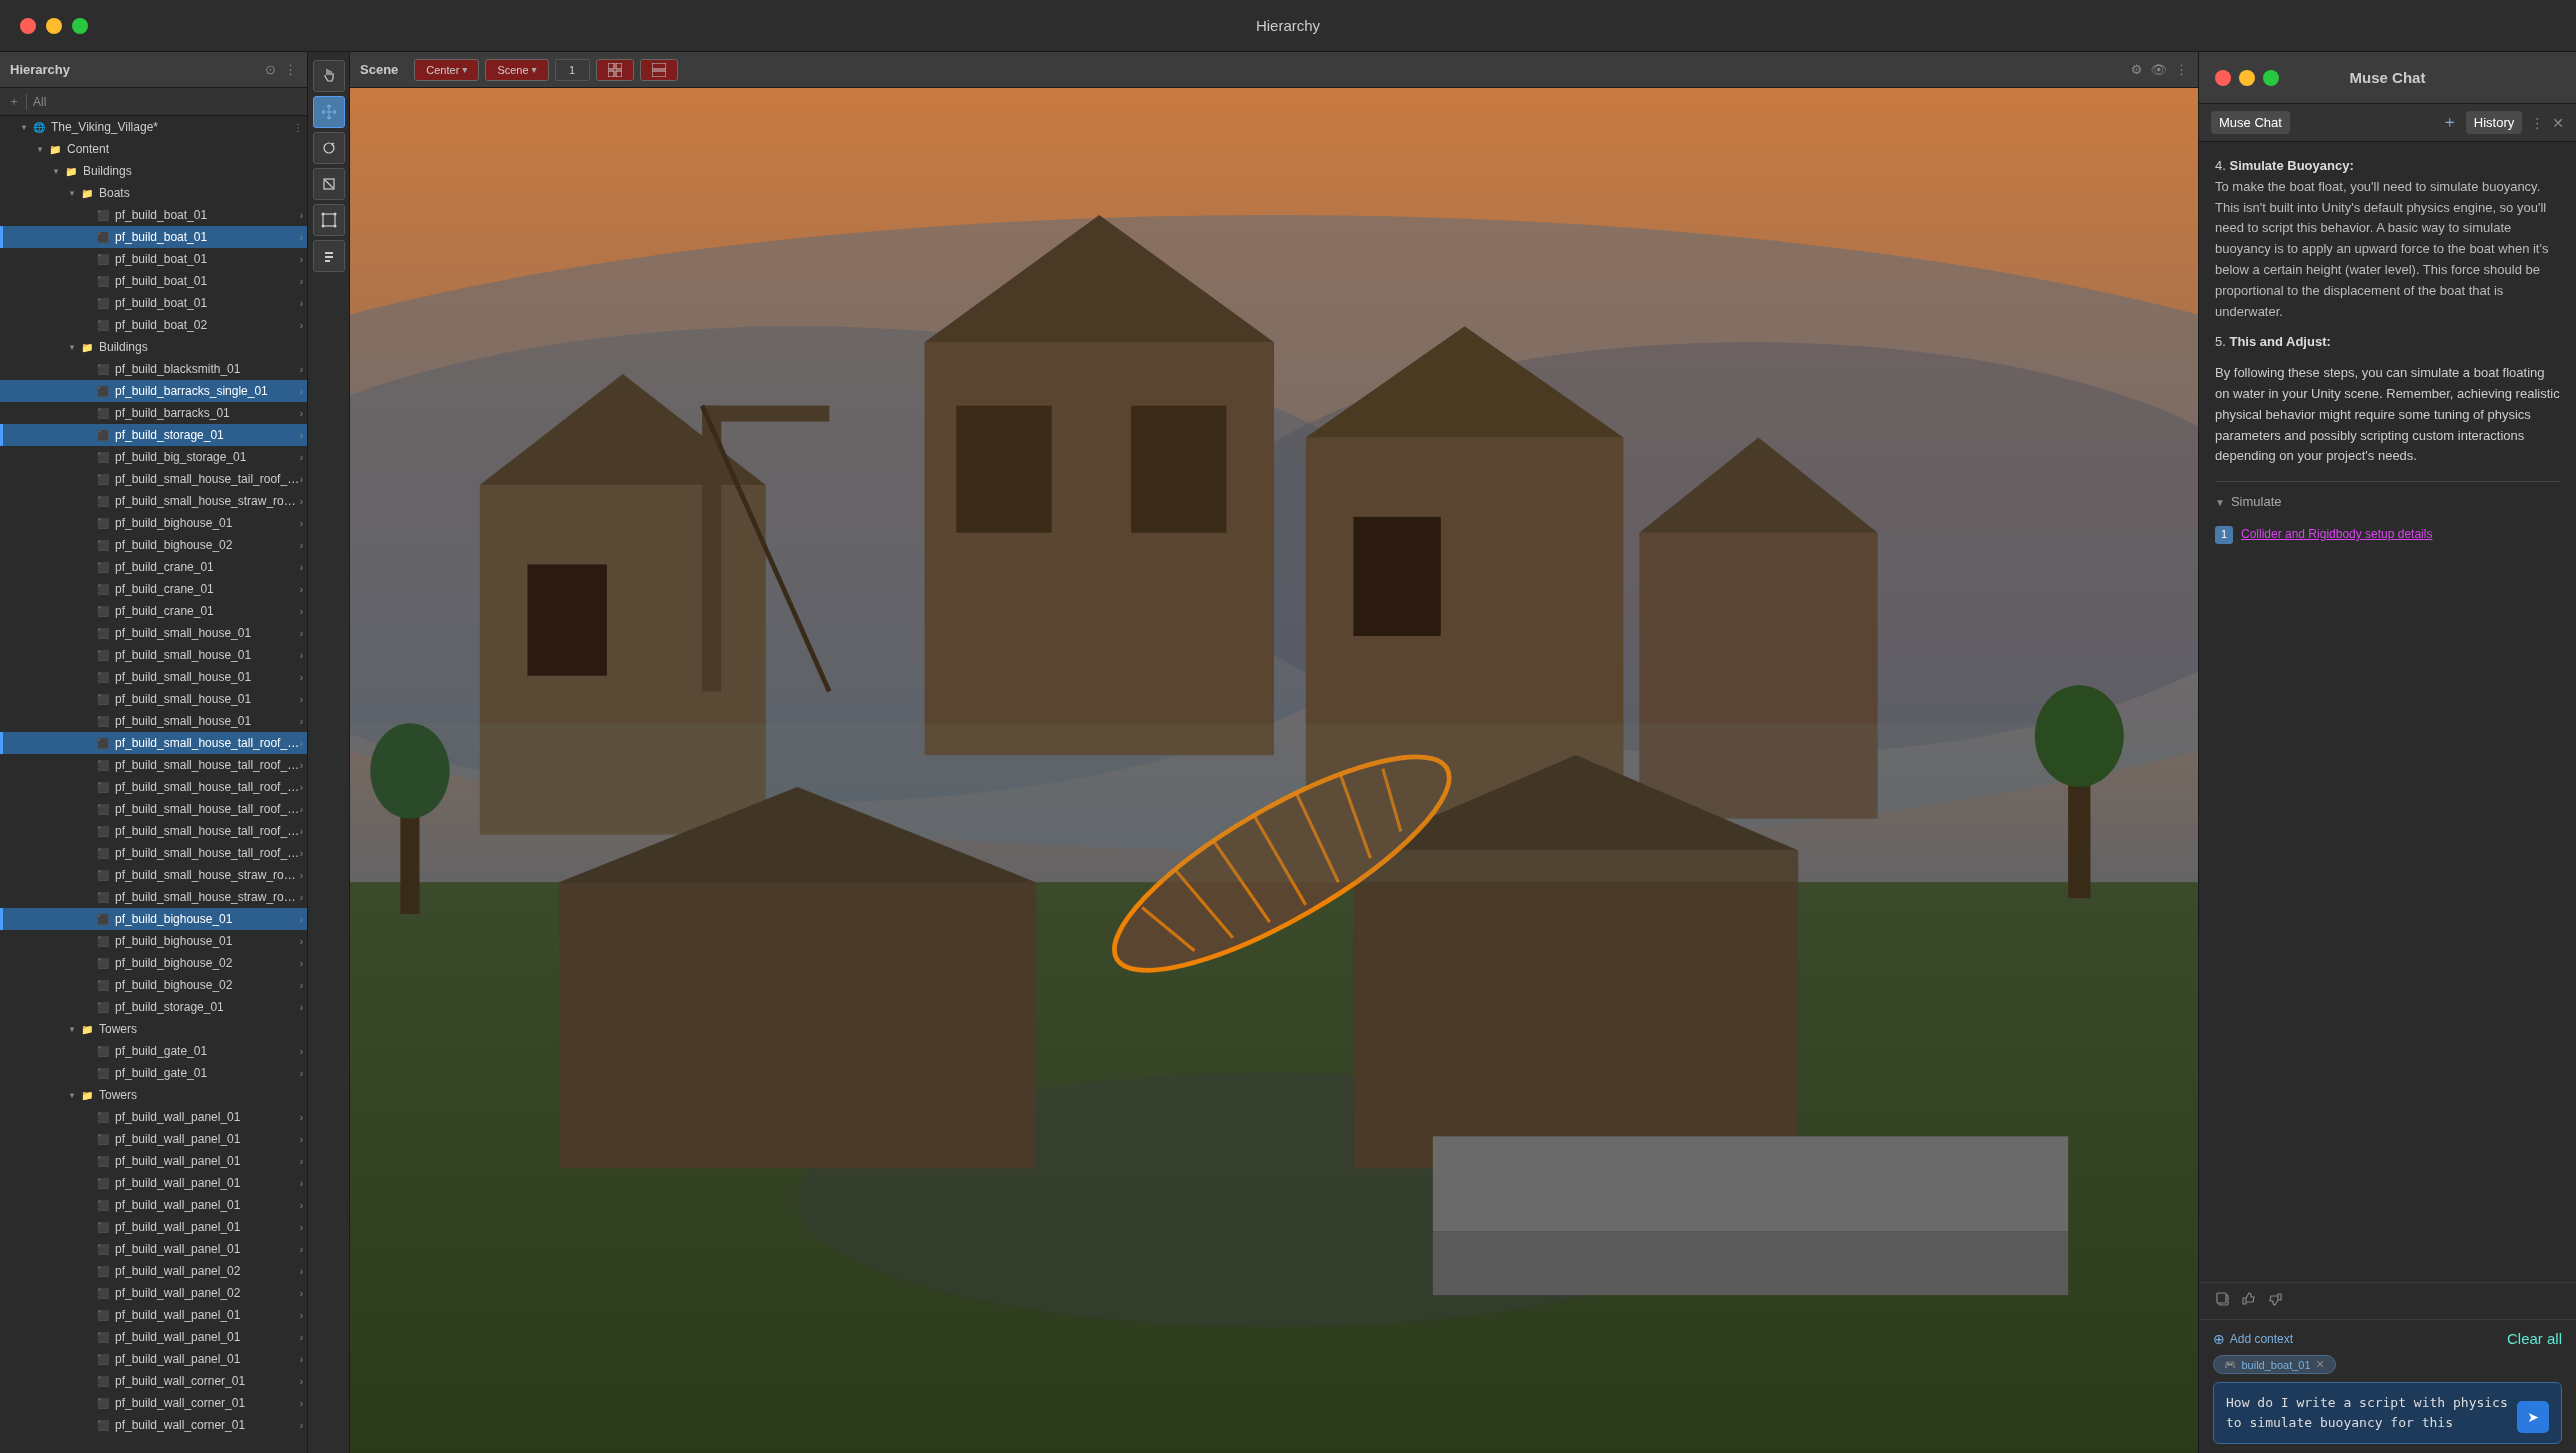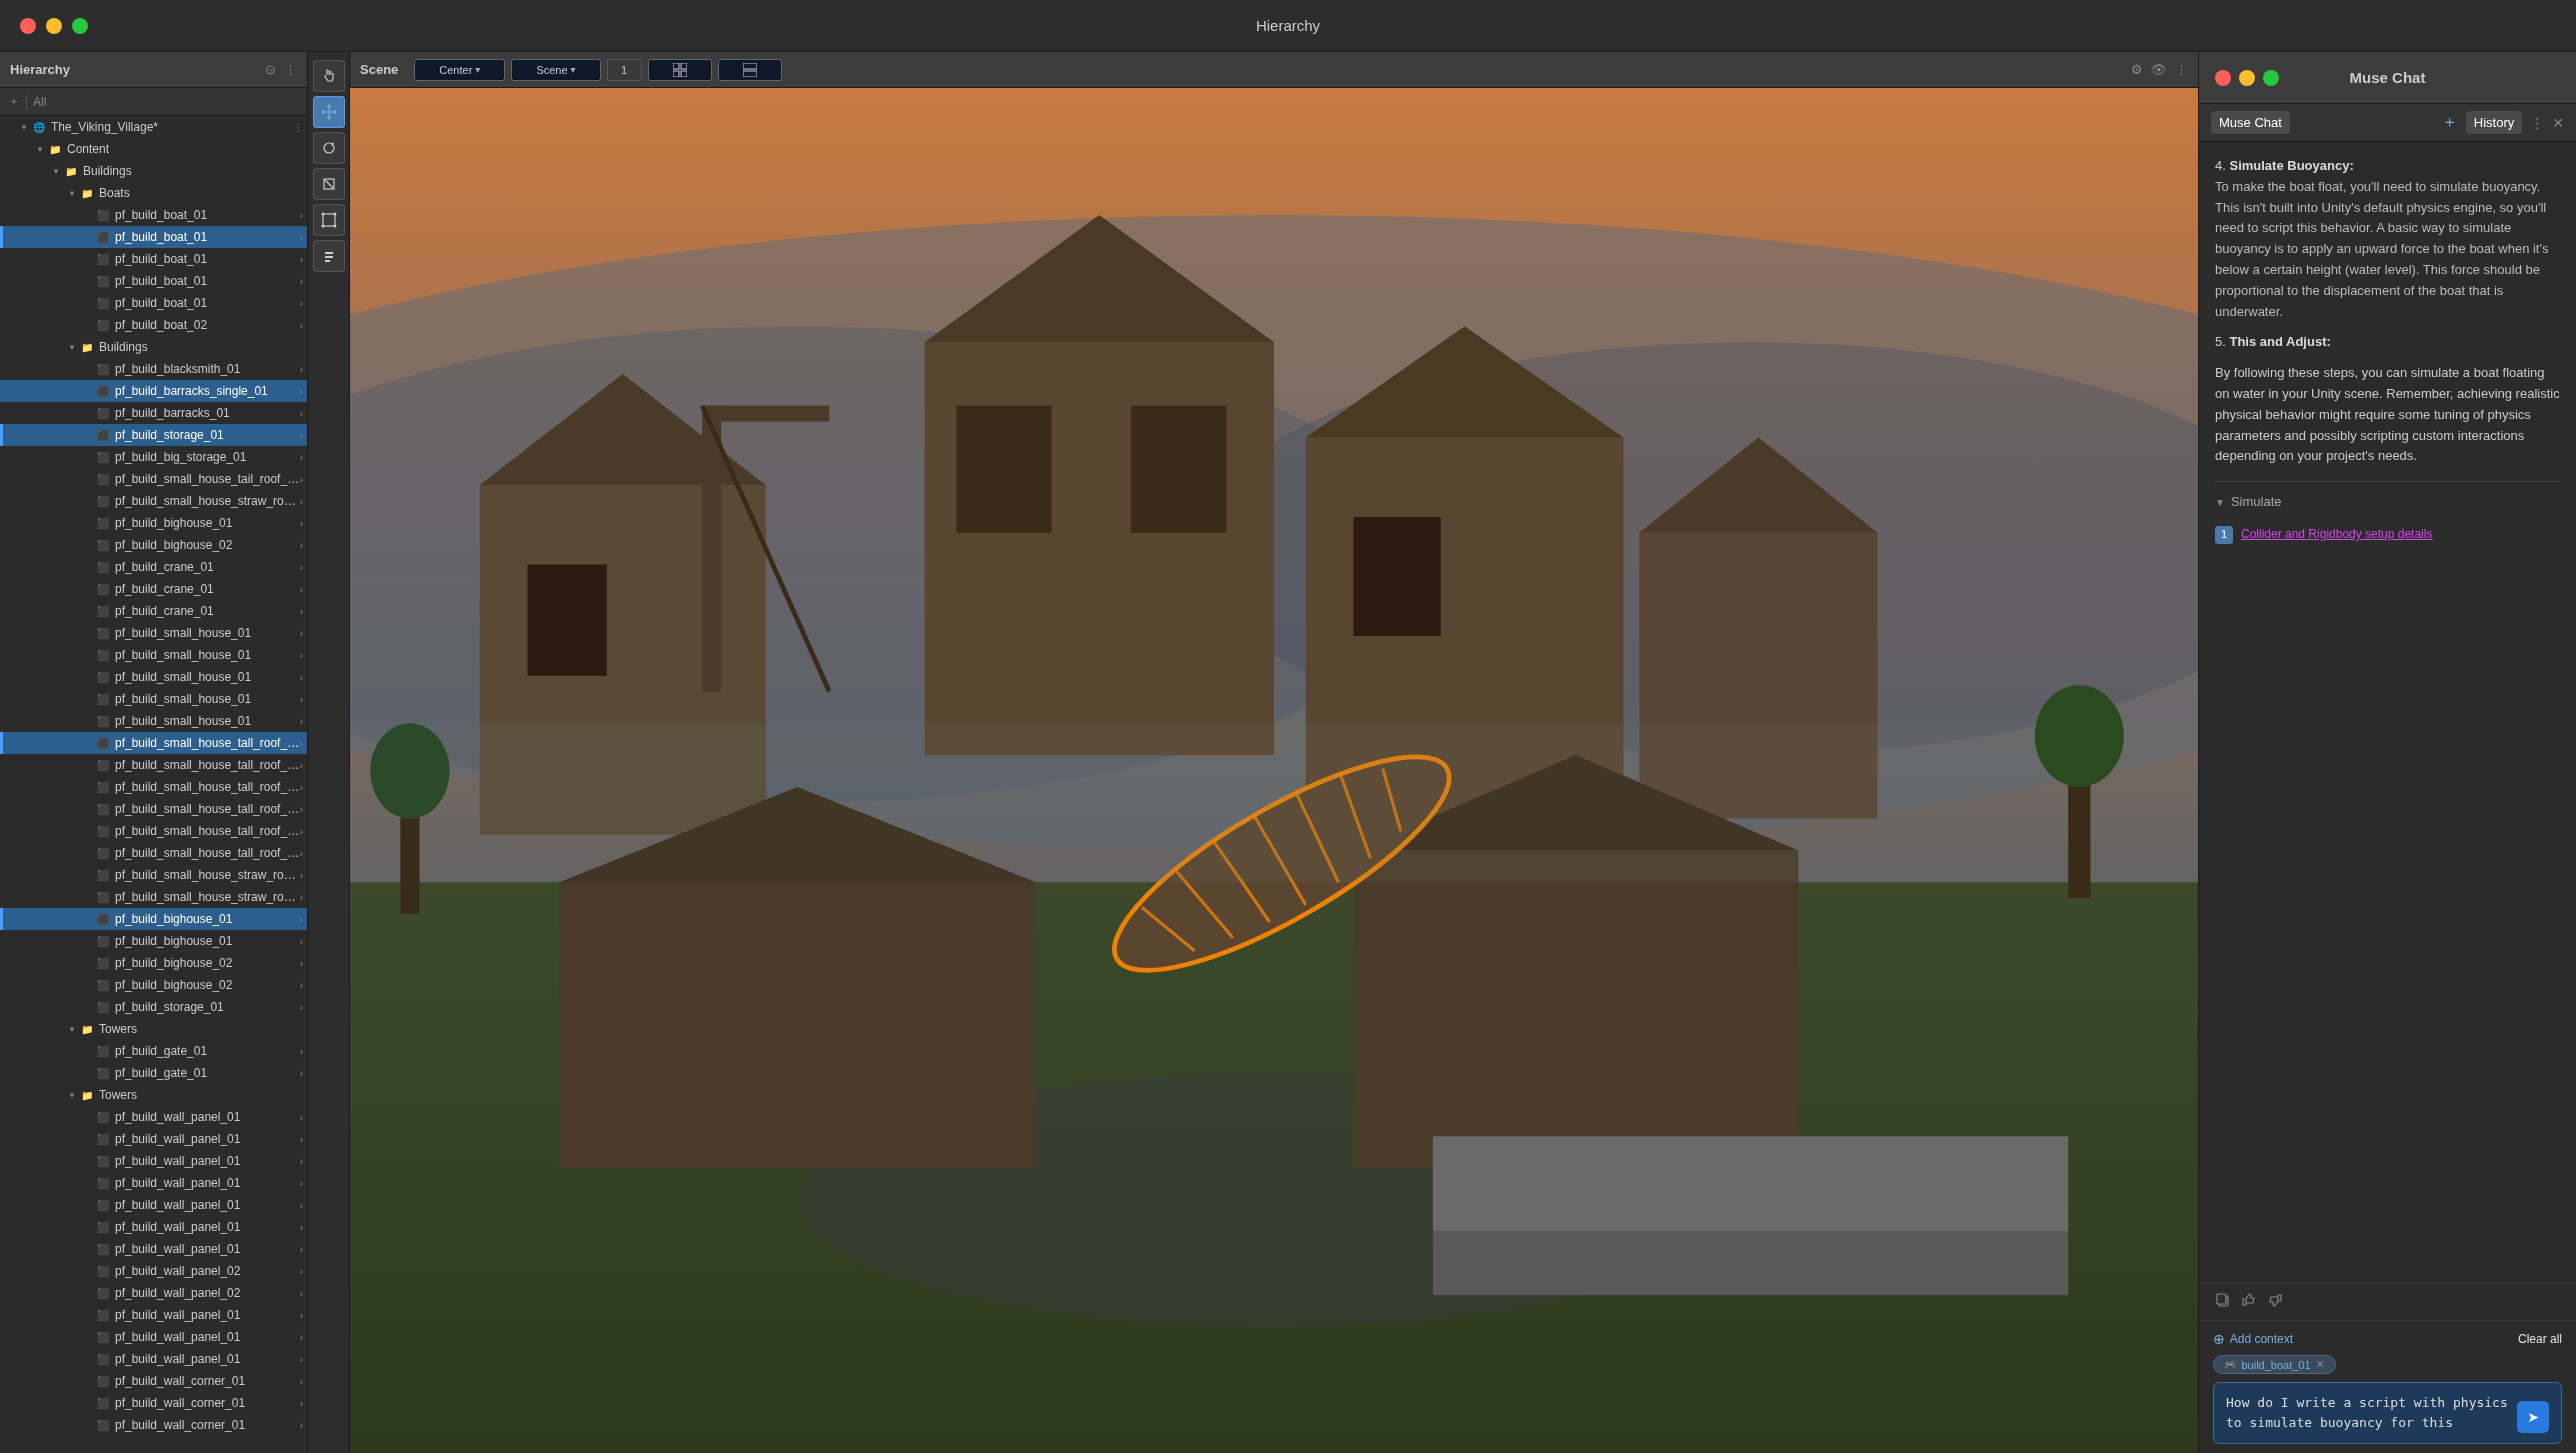--- a/index.html
+++ b/index.html
@@ -164,26 +164,26 @@
     .scene-toolbar {
       background: #3c3c3c;
       height: 36px;
       display: flex;
       align-items: center;
       padding: 0 10px;
       gap: 6px;
       border-bottom: 1px solid #1a1a1a;
     }
     .scene-btn {
-      background: #0f172a;
+      background: #7f1d1d;
       border: 1px solid #666;
       border-radius: 3px;
       color: #ccc;
       font-size: 11px;
-      padding: 2px 24px;
+      padding: 2px 11px;
       cursor: pointer;
       height: 22px;
       display: flex;
       align-items: center;
       gap: 3px;
     }
     .scene-btn-icon {
       font-size: 10px;
       color: #aaa;
     }
@@ -392,22 +392,22 @@
       display: flex;
       align-items: center;
       gap: 5px;
       color: #7ab0e0;
       font-size: 12px;
       cursor: pointer;
       background: none;
       border: none;
     }
     .clear-all-btn {
-      color: #e5e5e5;
-      font-size: 12px;
+      color: #5eead4;
+      font-size: 15px;
       cursor: pointer;
       background: none;
       border: none;
     }
     .context-tags {
       display: flex;
       flex-wrap: wrap;
       gap: 4px;
       margin-bottom: 8px;
     }

